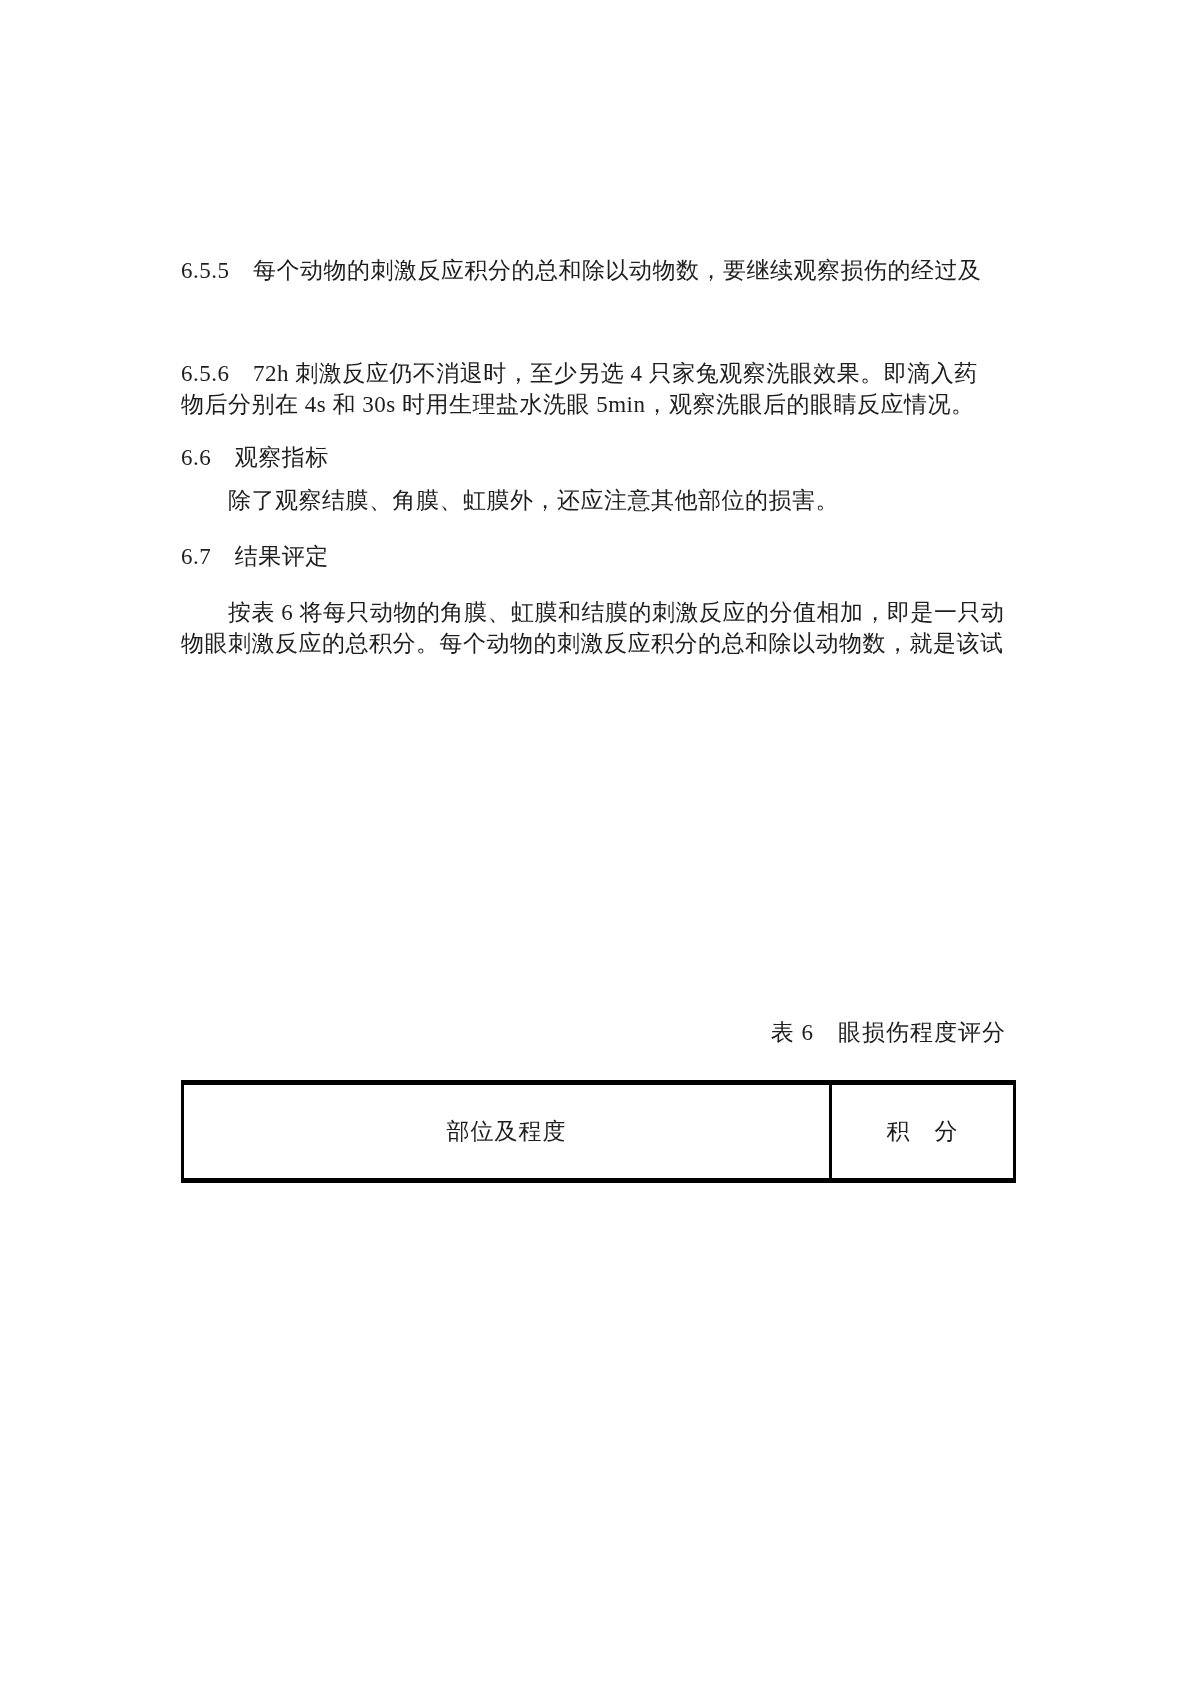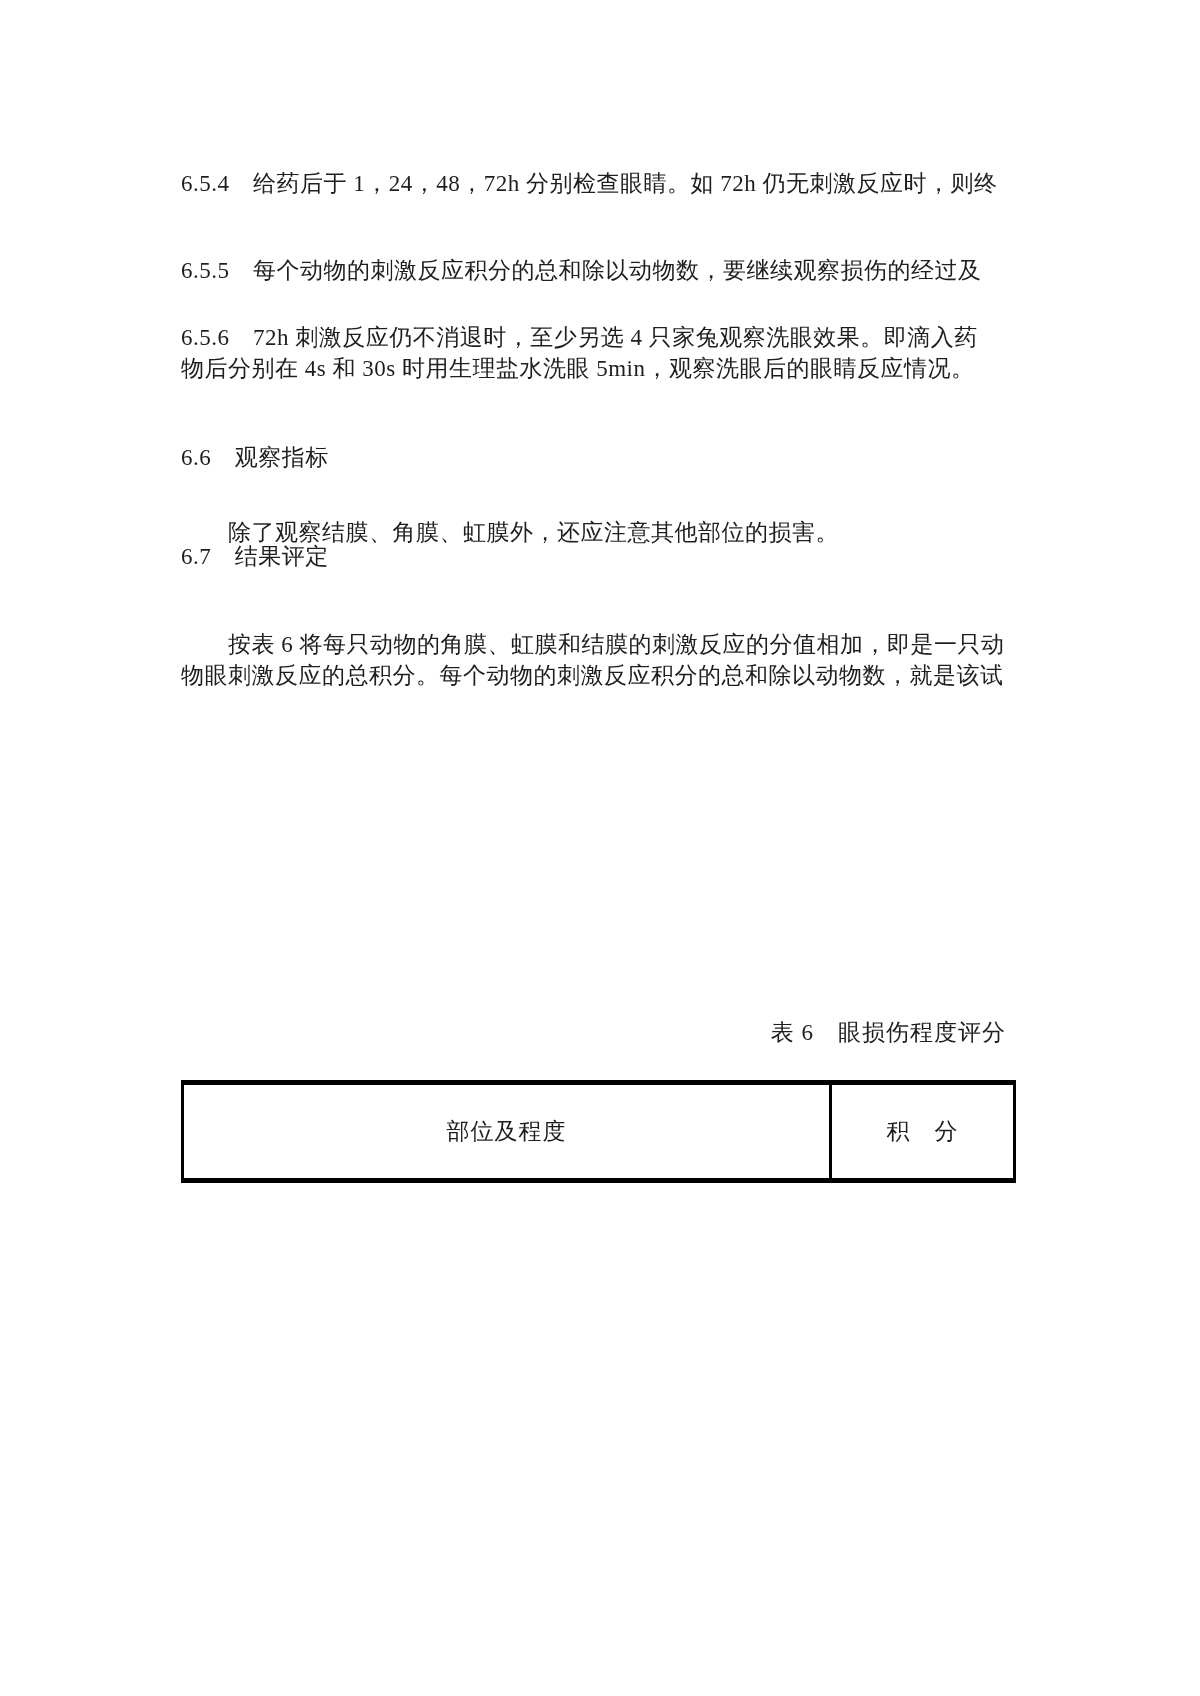--- a/index.html
+++ b/index.html
@@ -30,21 +30,20 @@
   .line {
     display: block;
     font-size: 23px;
     line-height: 31px;
     letter-spacing: 0.5px;
     white-space: nowrap;
     color: #1e1e1e;
   }
   .indent {
     text-indent: 47px;
-    margin-top: 32px;
   }
   .caption {
     position: absolute;
     left: 181px;
     top: 1017px;
     width: 835px;
     margin-left: -10px;
     text-align: right;
     font-size: 23px;
     line-height: 31px;
@@ -80,28 +79,27 @@
   .col-score { width: auto; }
 </style>
 </head>
 <body>
 
 <div class="page">
 
   <div class="textcol">
 
     <div class="block" style="top:168px">
-      <span class="line">6.5.4　给药后于 1，24，48，72h 分别检查眼睛。如 72h 仍无刺激反应时，则终</span>
     </div>
 
     <div class="block" style="top:255px">
       <span class="line">6.5.5　每个动物的刺激反应积分的总和除以动物数，要继续观察损伤的经过及</span>
     </div>
 
-    <div class="block" style="top:322px">
+    <div class="block" style="top:358px">
       <span class="line">6.5.6　72h 刺激反应仍不消退时，至少另选 4 只家兔观察洗眼效果。即滴入药</span>
       <span class="line">物后分别在 4s 和 30s 时用生理盐水洗眼 5min，观察洗眼后的眼睛反应情况。</span>
     </div>
 
     <div class="block" style="top:442px">
       <span class="line">6.6　观察指标</span>
     </div>
 
     <div class="block" style="top:485px">
       <span class="line indent">除了观察结膜、角膜、虹膜外，还应注意其他部位的损害。</span>

